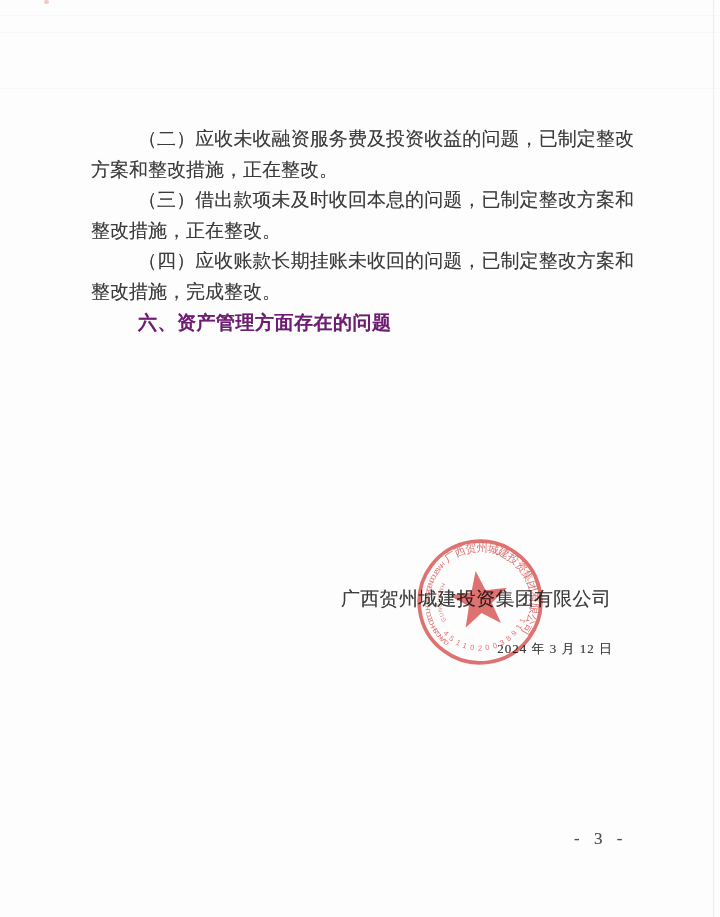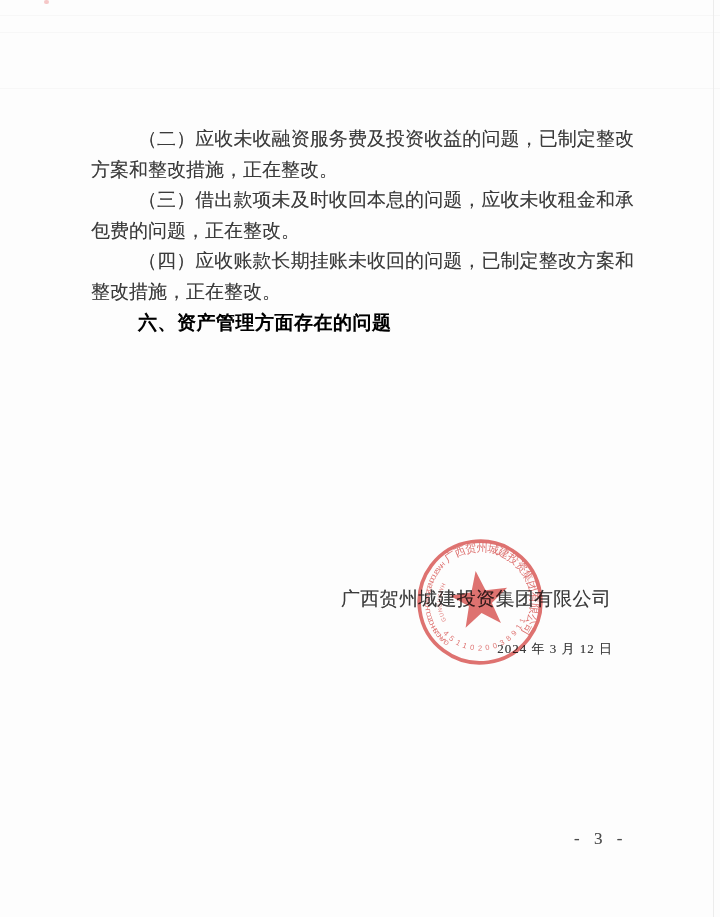--- a/index.html
+++ b/index.html
@@ -20,21 +20,21 @@
 
   .body-text{
     position:absolute;left:91px;top:124px;width:543px;
     font-size:19px;line-height:30.6px;color:#3b3b3b;
     text-align:justify;text-justify:inter-character;
     text-shadow:0 0 .5px rgba(60,60,60,.45);
   }
   .body-text p{margin:0;text-indent:47px;}
   .body-text p.heading{
     font-family:"Liberation Sans","DejaVu Sans",sans-serif;
-    font-weight:bold;color:#000000;letter-spacing:.5px;
+    font-weight:bold;color:#701a75;letter-spacing:.5px;
   }
 
   .signature{
     position:absolute;left:341px;top:586px;width:272px;
     color:#3b3b3b;text-shadow:0 0 .5px rgba(60,60,60,.45);
   }
   .signature .company{
     font-size:19px;letter-spacing:.3px;white-space:nowrap;
   }
   .signature .date{
@@ -59,22 +59,22 @@
 <div class="page">
 
   <div class="scanline" style="top:15px"></div>
   <div class="scanline" style="top:32px"></div>
   <div class="scanline" style="top:88px"></div>
   <div class="edge-shadow"></div>
   <div class="speck"></div>
 
   <div class="body-text">
     <p>（二）应收未收融资服务费及投资收益的问题，已制定整改方案和整改措施，正在整改。</p>
-    <p>（三）借出款项未及时收回本息的问题，应收未收租金和承包费的问题，正在整改。</p>
-    <p>（四）应收账款长期挂账未收回的问题，已制定整改方案和整改措施，正在整改。</p>
+    <p>（三）借出款项未及时收回本息的问题，已制定整改方案和整改措施，正在整改。</p>
+    <p>（四）应收账款长期挂账未收回的问题，已制定整改方案和整改措施，完成整改。</p>
     <p class="heading">六、资产管理方面存在的问题</p>
   </div>
 
   <div class="signature">
     <div class="company">广西贺州城建投资集团有限公司</div>
     <div class="date">2024 年 3 月 12 日</div>
   </div>
 
   <svg class="seal" viewBox="0 0 150 150" xmlns="http://www.w3.org/2000/svg">
     <g transform="rotate(-8 75 75)" fill="#d8514f">

